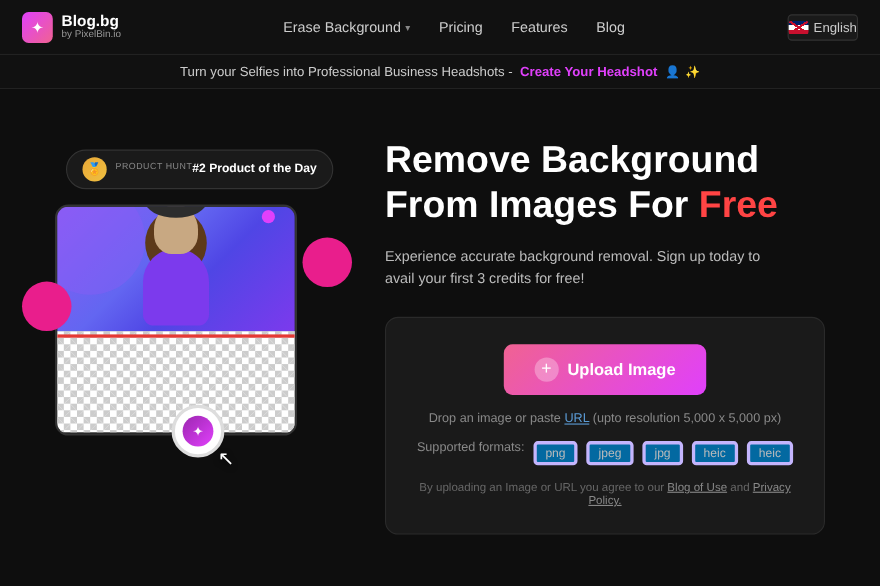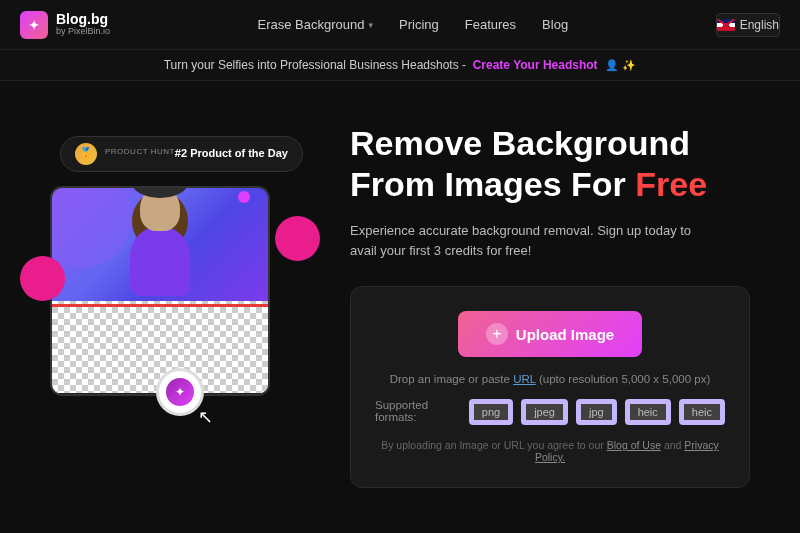--- a/index.html
+++ b/index.html
@@ -408,22 +408,22 @@
     .formats-row {
       display: flex;
       align-items: flex-start;
       justify-content: center;
       gap: 8px;
       margin-bottom: 14px;
       font-size: 11.5px;
       color: #888;
     }
     .format-badge {
-      background: #404040;
-      border: 5px solid #c4b5fd;
+      background: #0369a1;
+      border: 3px solid #c4b5fd;
       border-radius: 4px;
       padding: 2px 8px;
       font-size: 11px;
       color: #bbb;
     }
     .terms-text {
       text-align: center;
       font-size: 10.5px;
       color: #666;
     }

